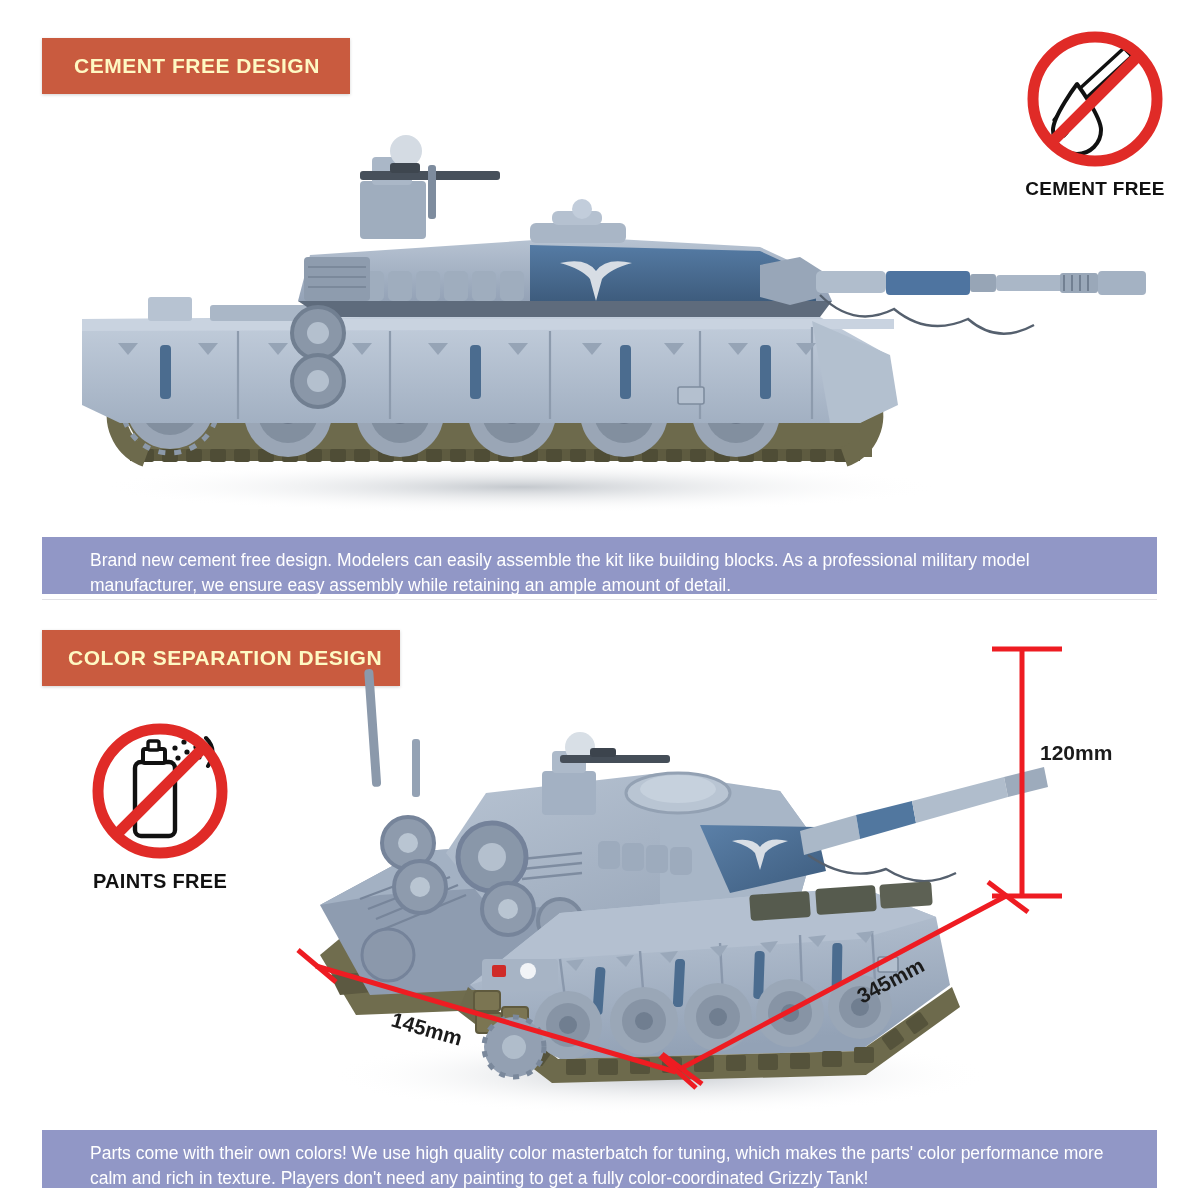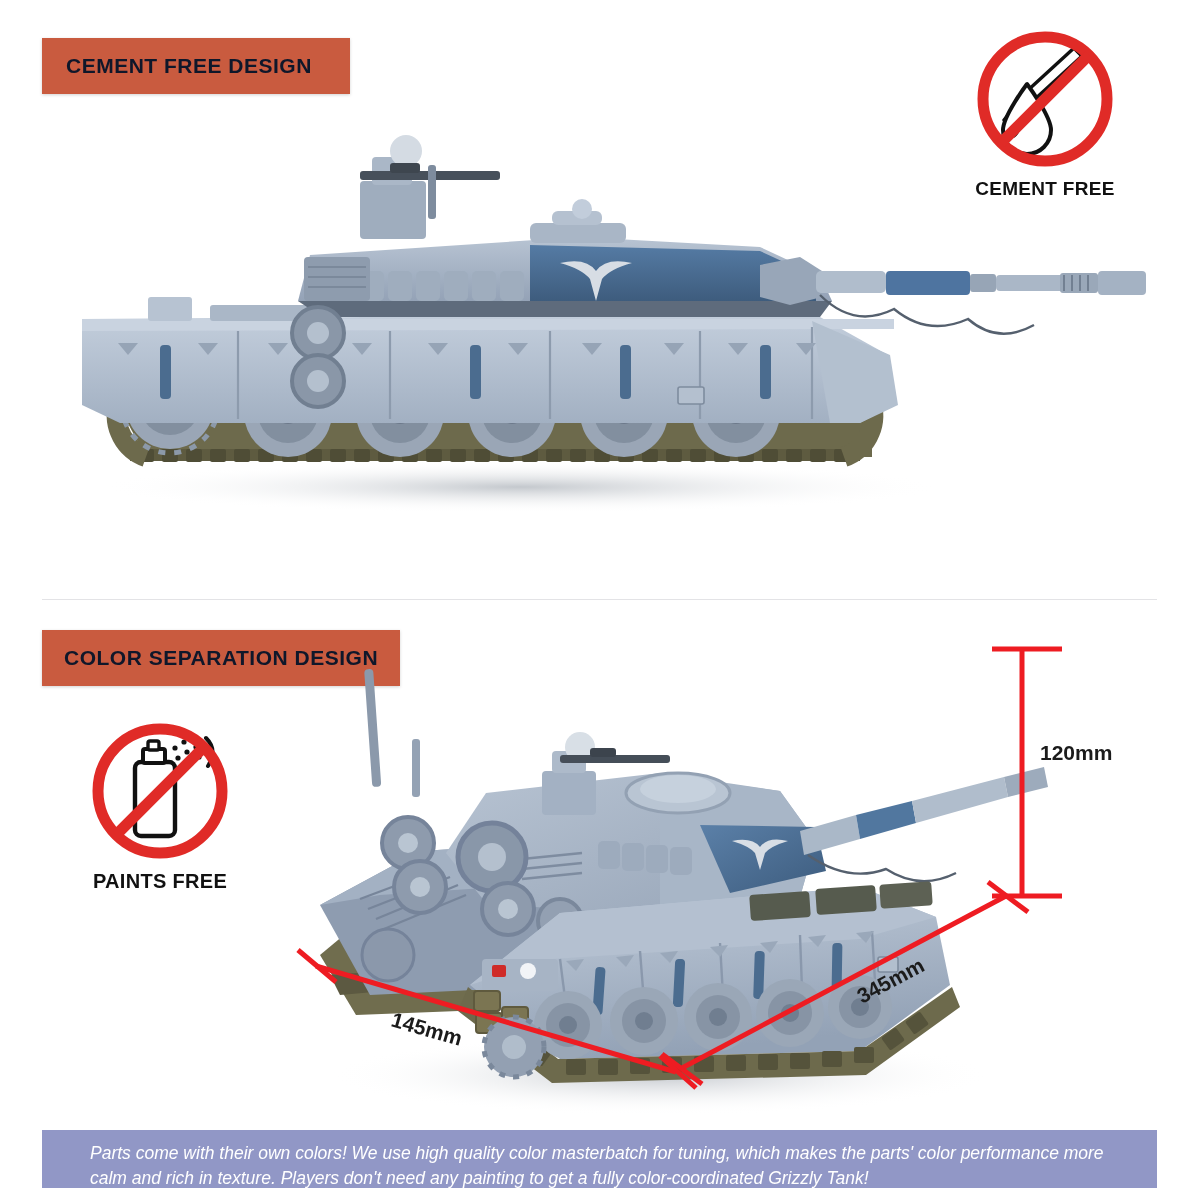--- a/index.html
+++ b/index.html
@@ -23,32 +23,33 @@
 
   
   .tag {
     position: absolute;
     background: #c95b3f;
     display: flex; align-items: center;
     padding: 0 24px;
     box-shadow: 0 1px 3px rgba(0,0,0,.18);
   }
   .tag-label {
-    color: #0f172a;
+    color: #fef9c3;
     font-weight: bold;
     font-size: 21px;
     letter-spacing: .5px;
     white-space: nowrap;
+    margin-left: 8px;
   }
   #tag-cement { left: 42px; top: 38px; width: 308px; height: 56px; }
   #tag-color  { left: 42px; top: 630px; width: 358px; height: 56px; justify-content: center; }
 
   
   .badge { position: absolute; text-align: center; }
-  #badge-cement { left: 955px; top: 24px; width: 180px; }
+  #badge-cement { left: 1005px; top: 24px; width: 180px; }
   #badge-paints { left: 65px; top: 716px; width: 190px; }
   .badge-icon { display: block; margin: 0 auto; }
   .badge-label {
     display: block;
     font-weight: bold;
     font-size: 19px;
     color: #111111;
     letter-spacing: .3px;
     margin-top: 4px;
     white-space: nowrap;
@@ -59,21 +60,21 @@
   .caption {
     position: absolute;
     left: 42px; width: 1115px;
     background: #9197c6;
     color: #ffffff;
     font-size: 17.5px;
     line-height: 1.45;
     padding: 11px 20px 11px 48px;
   }
   #caption-cement { top: 537px; height: 57px; }
-  #caption-color  { top: 1130px; height: 58px; font-style: italic; }
+  #caption-color  { top: 1130px; height: 58px; }
 
   
   .stage { position: absolute; }
   #stage-side { left: 60px; top: 105px; width: 1090px; height: 420px; }
   #stage-iso  { left: 260px; top: 655px; width: 790px; height: 470px; }
   .stage svg { display: block; width: 100%; height: 100%; }
 
   
   .dims { position: absolute; left: 0; top: 564px; width: 1200px; height: 600px; pointer-events: none; }
   .dims svg { display:block; width:100%; height:100%; }
@@ -317,20 +318,21 @@
               <path d="M1028 170 v16"></path>
           </g>
 
           <path d="M760 190 q34 34 74 14 q34 28 74 10 q30 26 66 6" fill="none" stroke="#55606e" stroke-width="2.4"></path>
         </g>
 
         <path d="M752 216 L830 250 L838 300 L800 318 L770 318 Z" fill="#b3c0cf"></path>
       </svg>
     </div>
 
+    <div class="caption" id="caption-cement">Brand new cement free design. Modelers can easily assemble the kit like building blocks. As a professional military model manufacturer, we ensure easy assembly while retaining an ample amount of detail.</div>
   </div>
 
   <div class="section-divider"></div>
 
   <div class="section" id="section-color">
     <div class="tag" id="tag-color" style="top:30px">
       <span class="tag-label">COLOR SEPARATION DESIGN</span>
     </div>
   </div>
 

